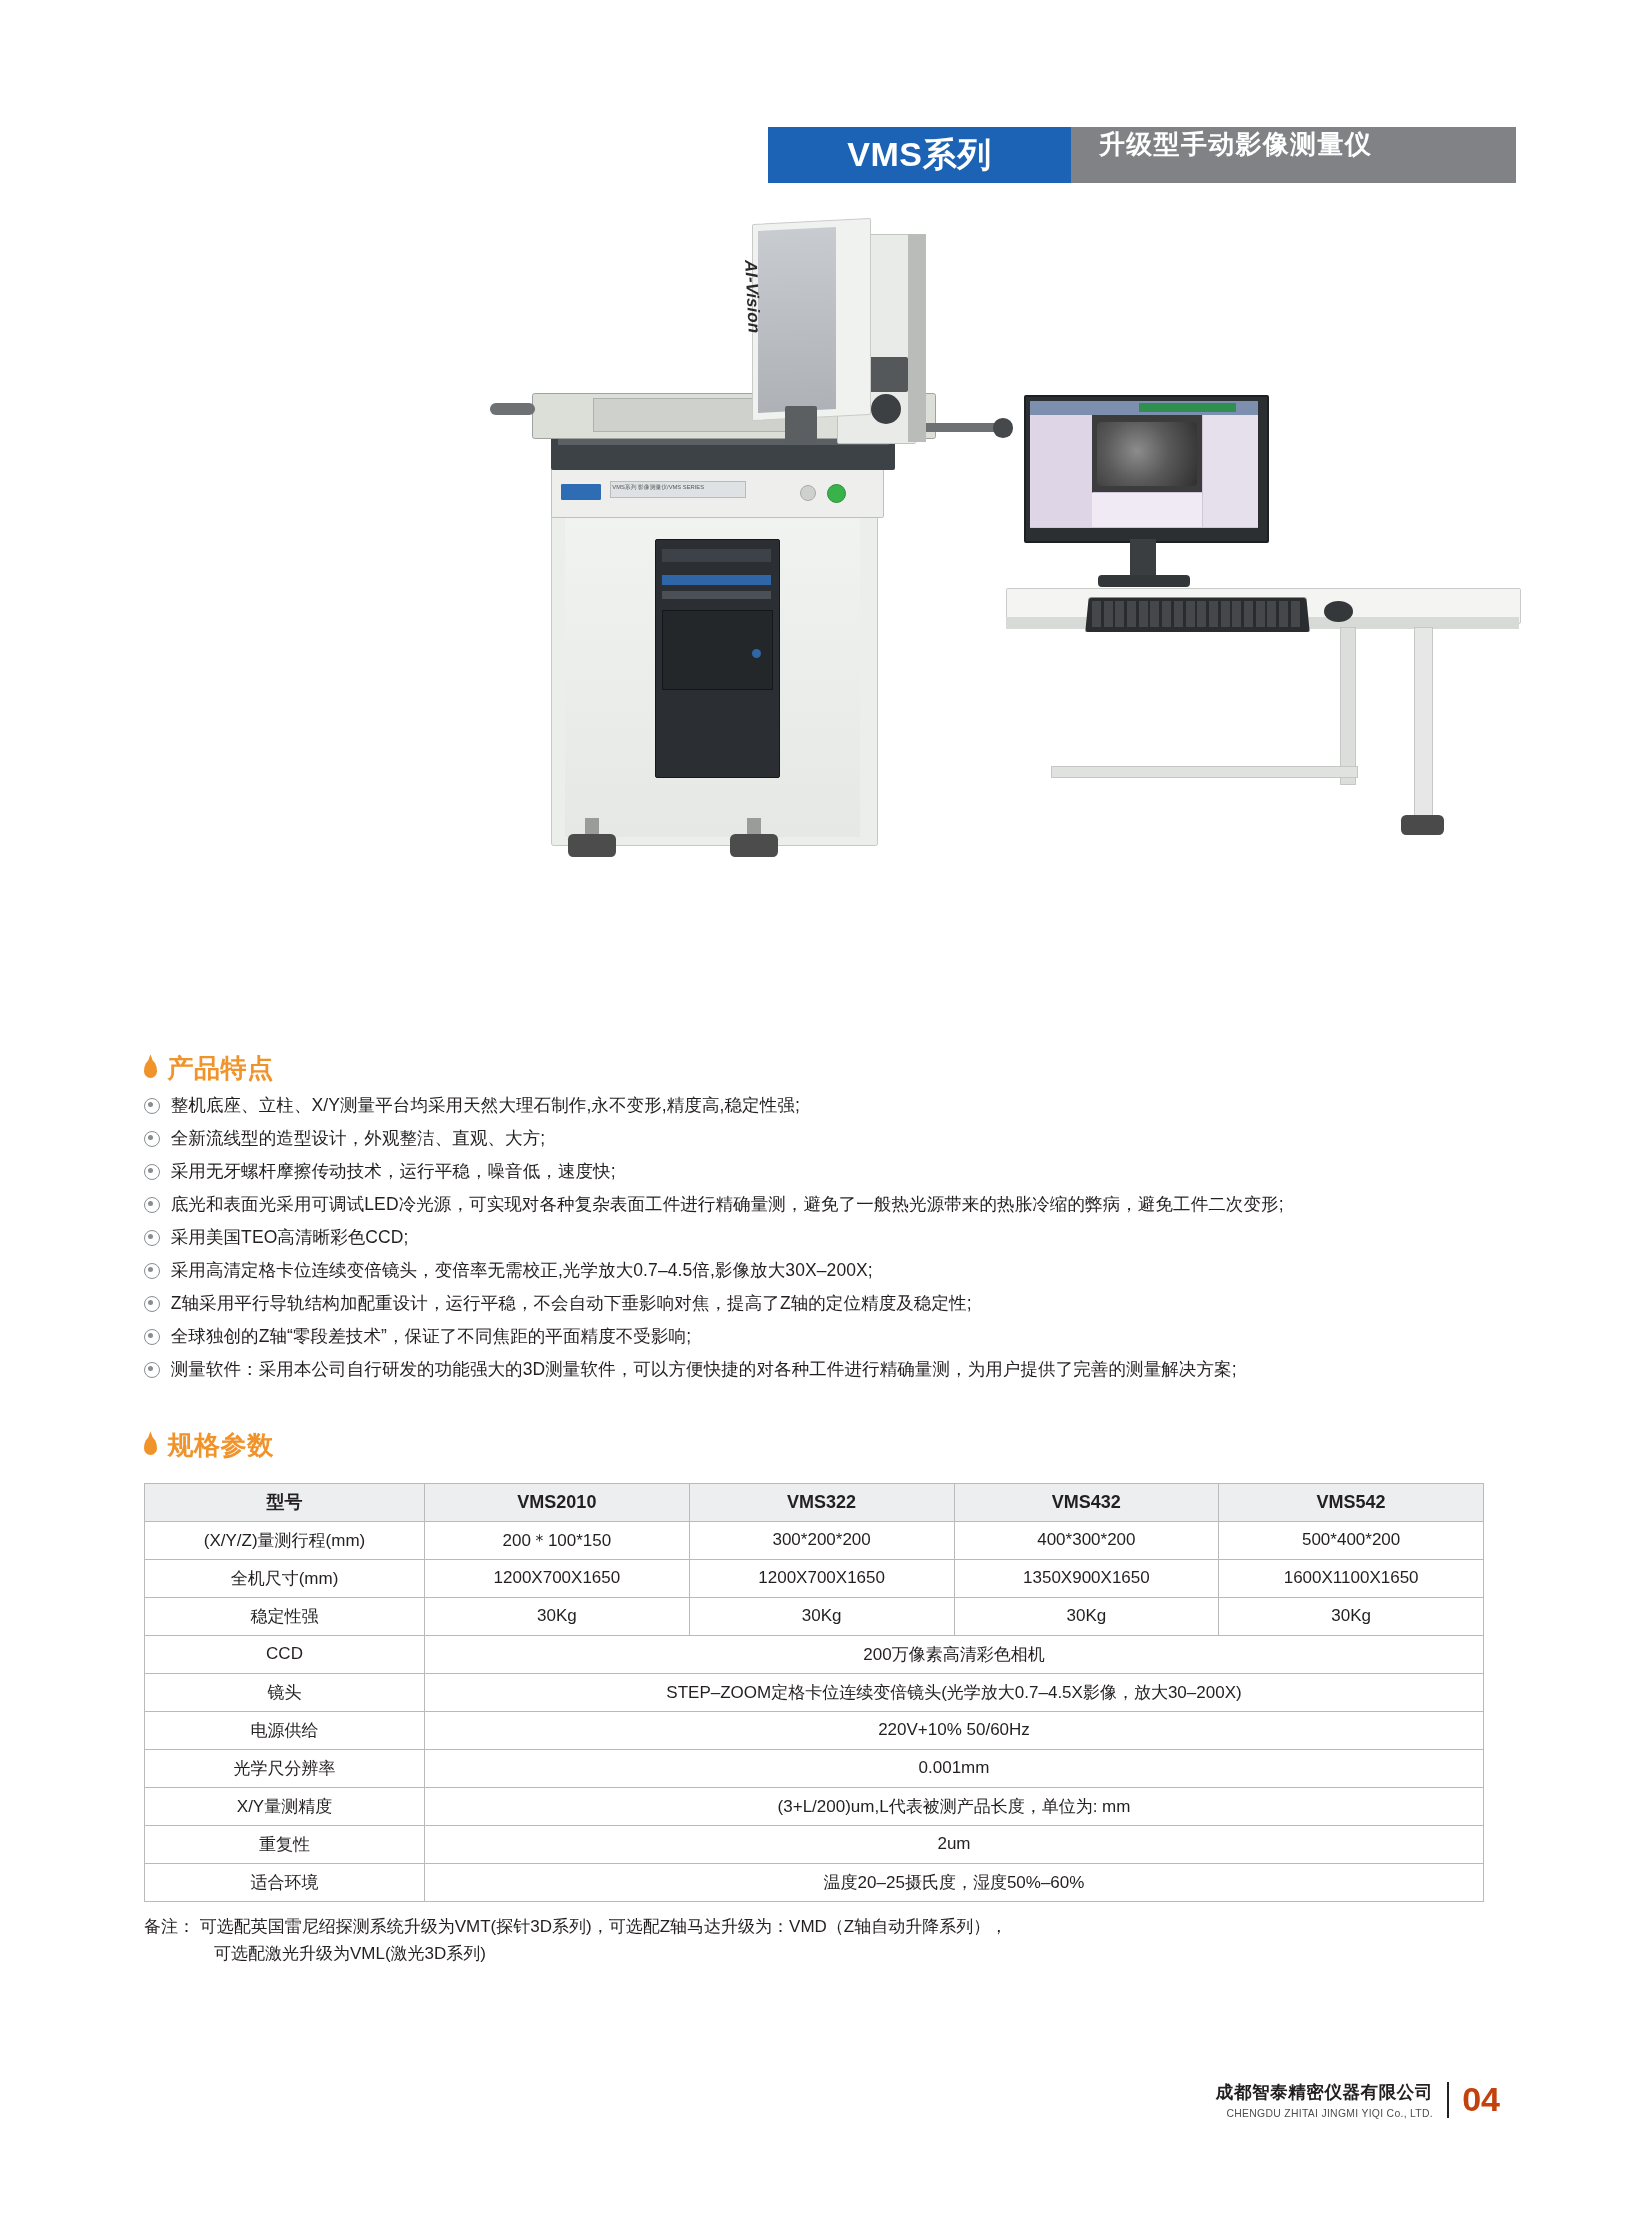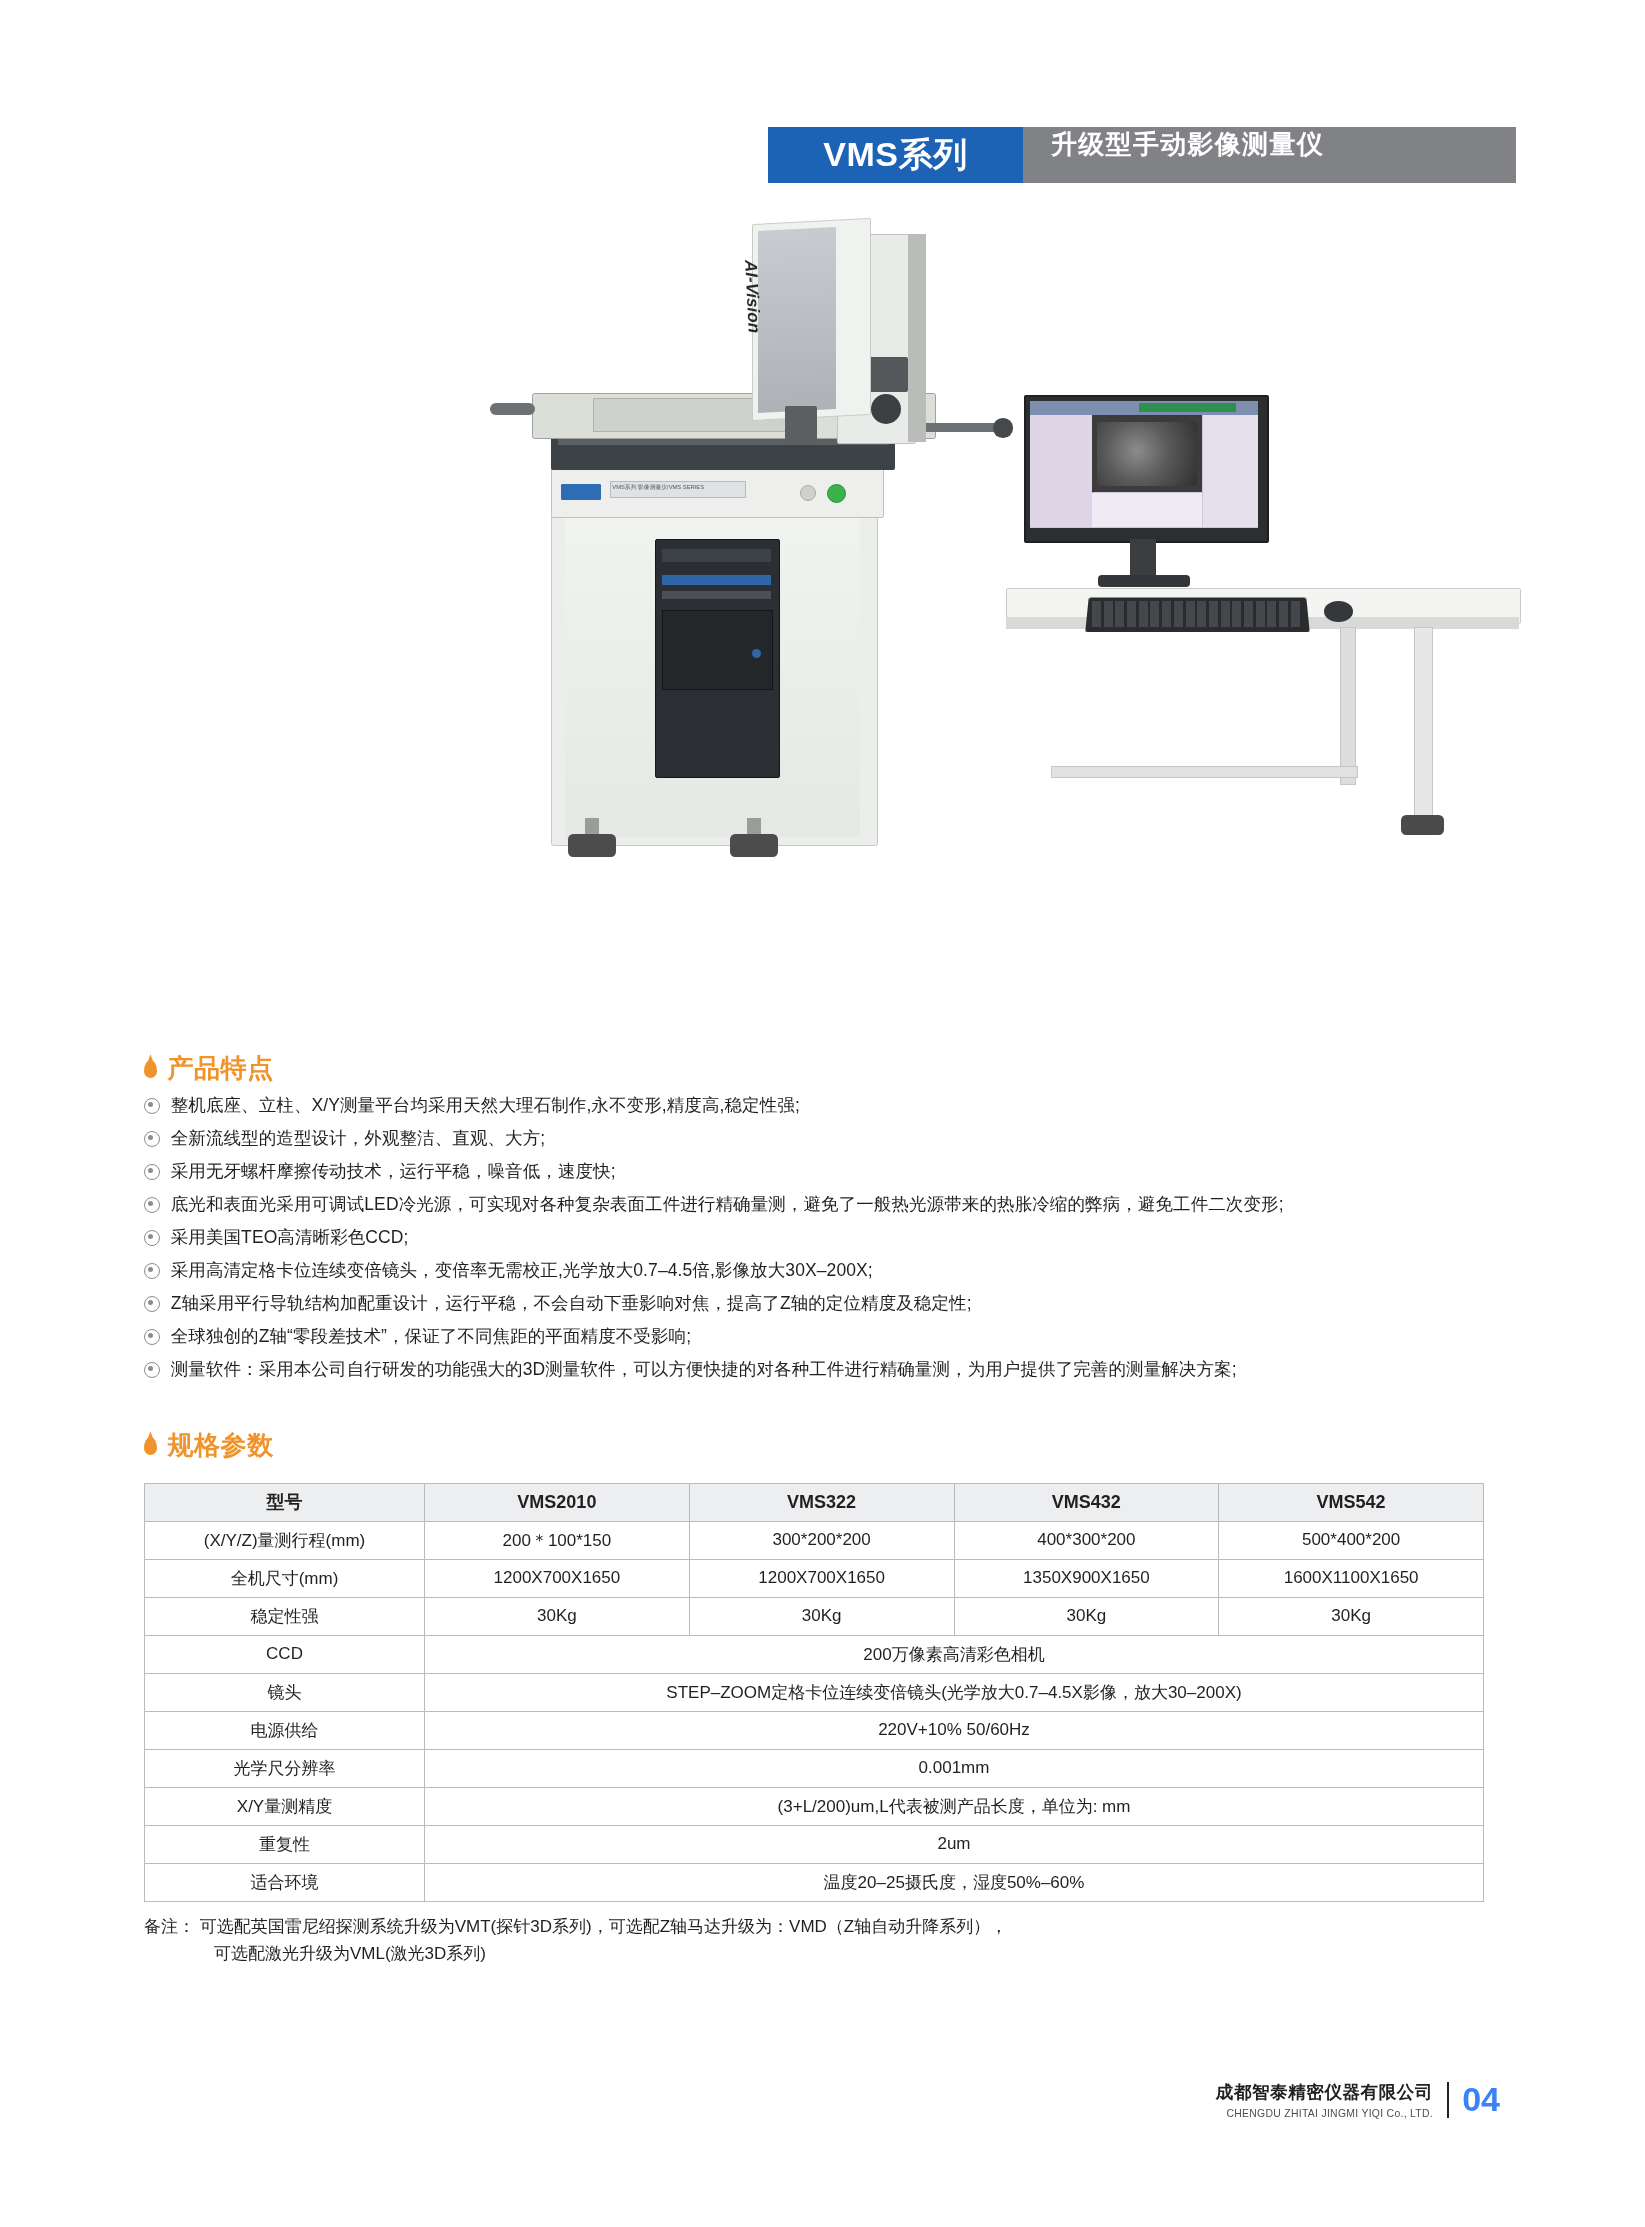--- a/index.html
+++ b/index.html
@@ -21,21 +21,21 @@
     position: absolute;
     top: 127px;
     left: 768px;
     width: 748px;
     height: 56px;
     display: flex;
     align-items: stretch;
   }
   .banner-blue {
     background: #1c62b5;
-    width: 255px;
+    width: 303px;
     display: flex;
     align-items: center;
     justify-content: center;
   }
   .banner-blue-text {
     color: #ffffff;
     font-size: 34px;
     font-weight: bold;
     letter-spacing: 0.6px;
     font-family: "Liberation Sans", sans-serif;
@@ -692,21 +692,21 @@
   }
   .footer-divider {
     width: 1.9px;
     height: 36px;
     background: #231f20;
     margin-right: 13px;
   }
   .footer-page {
     font-size: 34px;
     font-weight: bold;
-    color: #3b82f6;
+    color: #c2410c;
   }
 </style>
 </head>
 <body>
 
 <div class="header-banner">
   <div class="banner-blue">
     <span class="banner-blue-text">VMS系列</span>
   </div>
   <div class="banner-gray">

